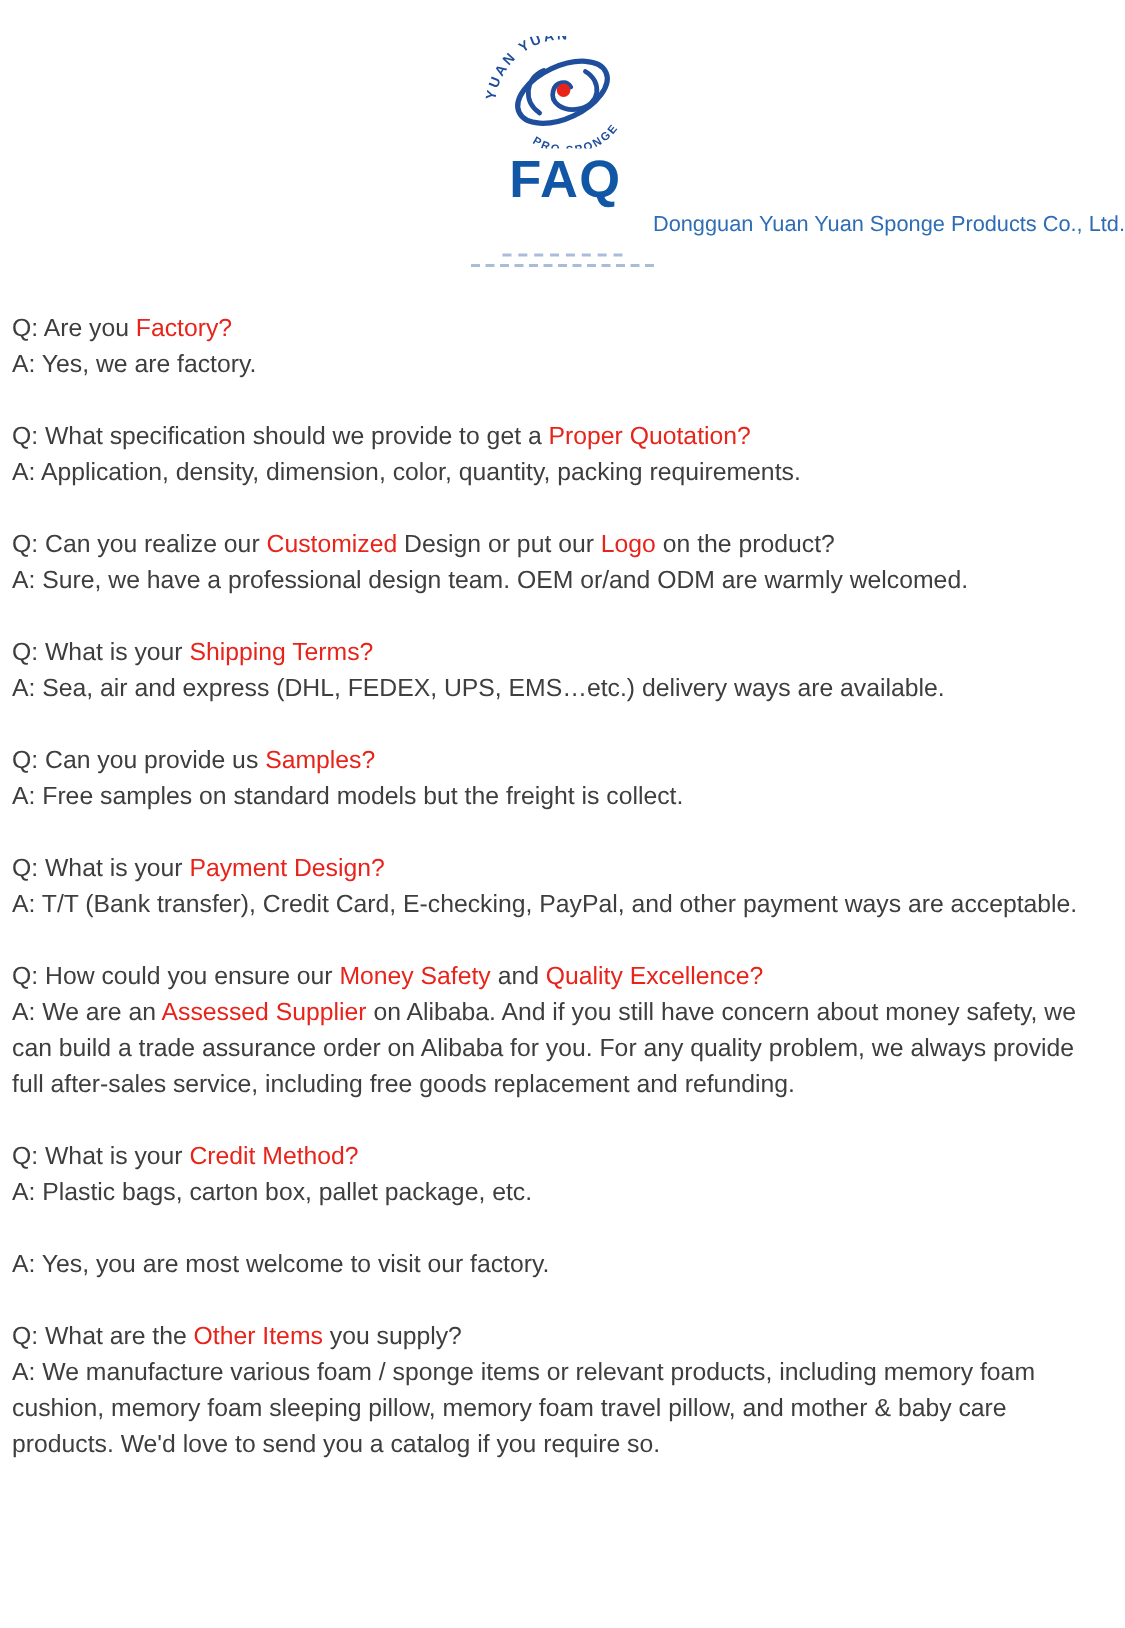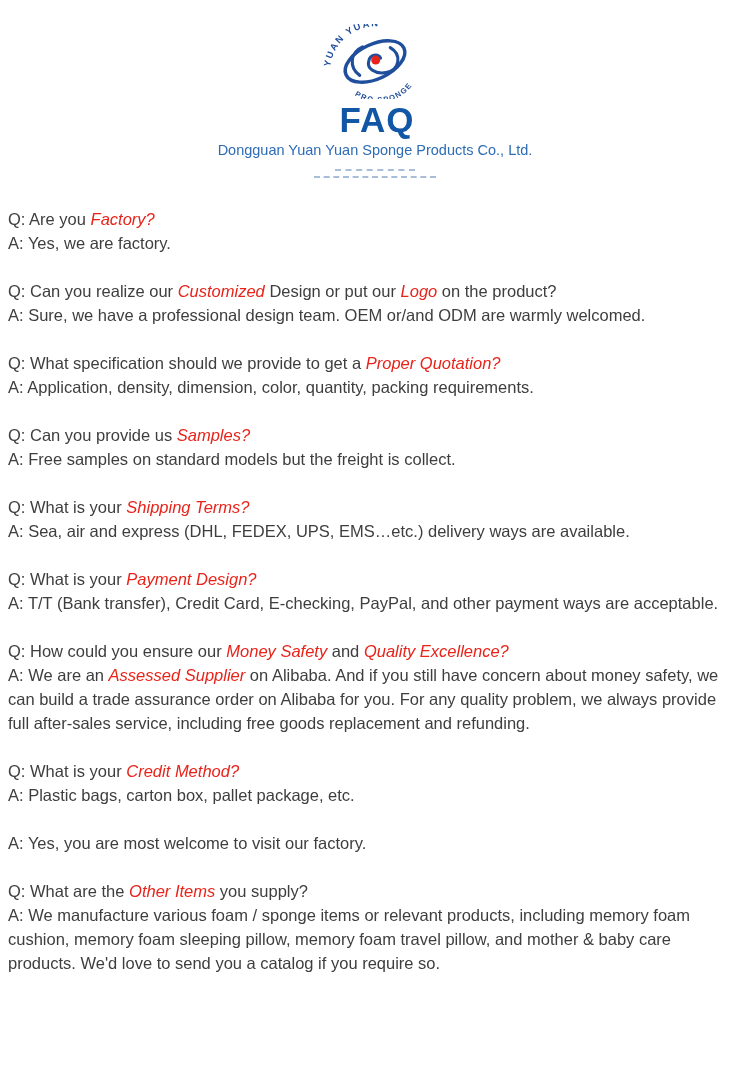--- a/index.html
+++ b/index.html
@@ -36,33 +36,34 @@
     font-size:35px;
     line-height:1;
     font-weight:bold;
     letter-spacing:1px;
   }
   .company{
     margin-top:6px;
     color:var(--company-blue);
     font-size:14.5px;
     line-height:1;
+    text-align:right;
   }
   .dash{ border-top:2px dashed var(--divider-blue); margin:0 auto; height:0; }
   .dash-short{ width:80px;  margin-top:11px; }
   .dash-long{  width:122px; margin-top:5px; }
   main{ padding:29px 12px 18px 8px; text-align:left; }
   .qa{ margin:0 0 24px 0; }
   .qa p{
     margin:0;
     font-size:16.5px;
     line-height:24px;
     color:var(--body-text);
   }
-  .hl{ color:var(--highlight-red);font-style:italic; }
+  .hl{ color:var(--highlight-red); }
 </style>
 </head>
 <body>
 
 <header>
   <div class="logo-wrap">
     <svg width="104" height="75" viewBox="0 0 150 108" aria-hidden="true">
       <defs>
         <path id="arcTop" d="M 10,66 A 66,66 0 0 1 122,22"></path>
         <path id="arcBot" d="M 38,96 A 60,60 0 0 0 140,54"></path>
@@ -86,37 +87,37 @@
 </header>
 
 <main>
 
     <div class="qa">
       <p class="q"><span>Q: Are you </span><span class="hl">Factory?</span></p>
       <p class="a"><span>A: Yes, we are factory.</span></p>
     </div>
 
     <div class="qa">
+      <p class="q"><span>Q: What specification should we provide to get a </span><span class="hl">Proper Quotation?</span></p>
+      <p class="a"><span>A: Application, density, dimension, color, quantity, packing requirements.</span></p>
+    </div>
+
+    <div class="qa">
       <p class="q"><span>Q: Can you realize our </span><span class="hl">Customized</span><span> Design or put our </span><span class="hl">Logo</span><span> on the product?</span></p>
       <p class="a"><span>A: Sure, we have a professional design team. OEM or/and ODM are warmly welcomed.</span></p>
     </div>
 
     <div class="qa">
-      <p class="q"><span>Q: What specification should we provide to get a </span><span class="hl">Proper Quotation?</span></p>
-      <p class="a"><span>A: Application, density, dimension, color, quantity, packing requirements.</span></p>
+      <p class="q"><span>Q: What is your </span><span class="hl">Shipping Terms?</span></p>
+      <p class="a"><span>A: Sea, air and express (DHL, FEDEX, UPS, EMS…etc.) delivery ways are available.</span></p>
     </div>
 
     <div class="qa">
       <p class="q"><span>Q: Can you provide us </span><span class="hl">Samples?</span></p>
       <p class="a"><span>A: Free samples on standard models but the freight is collect.</span></p>
-    </div>
-
-    <div class="qa">
-      <p class="q"><span>Q: What is your </span><span class="hl">Shipping Terms?</span></p>
-      <p class="a"><span>A: Sea, air and express (DHL, FEDEX, UPS, EMS…etc.) delivery ways are available.</span></p>
     </div>
 
     <div class="qa">
       <p class="q"><span>Q: What is your </span><span class="hl">Payment Design?</span></p>
       <p class="a"><span>A: T/T (Bank transfer), Credit Card, E-checking, PayPal, and other payment ways are acceptable.</span></p>
     </div>
 
     <div class="qa">
     </div>
 

